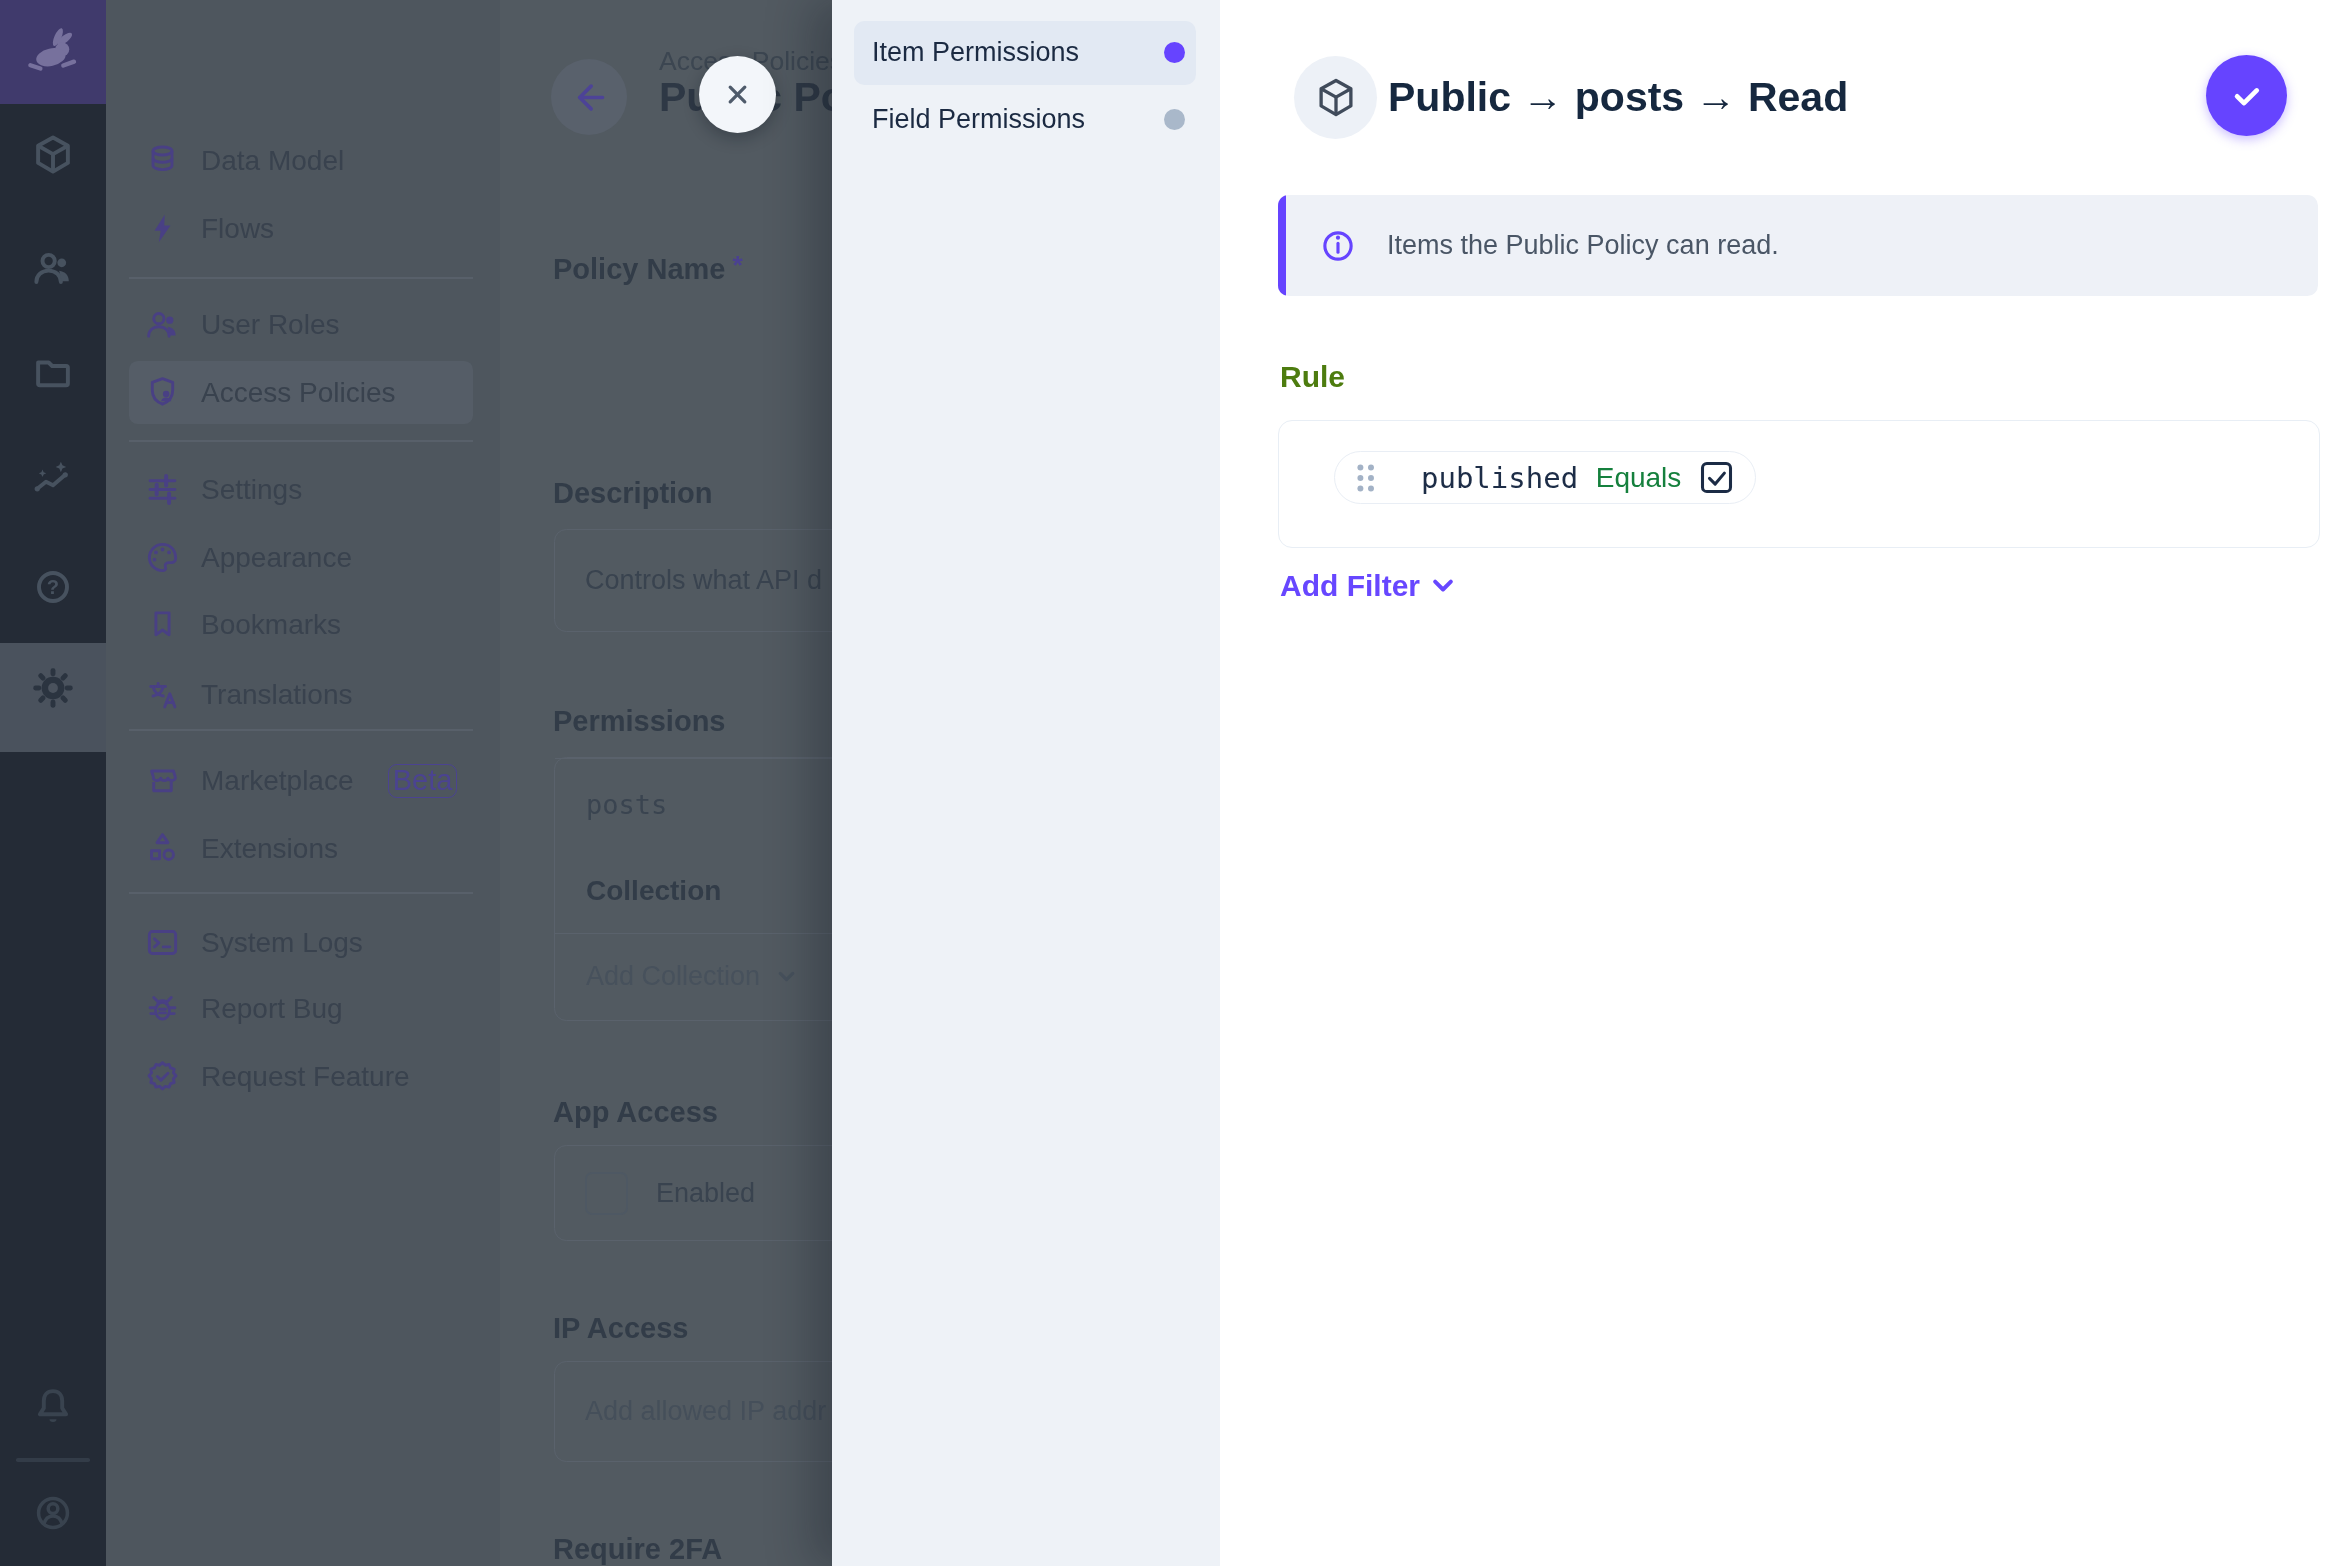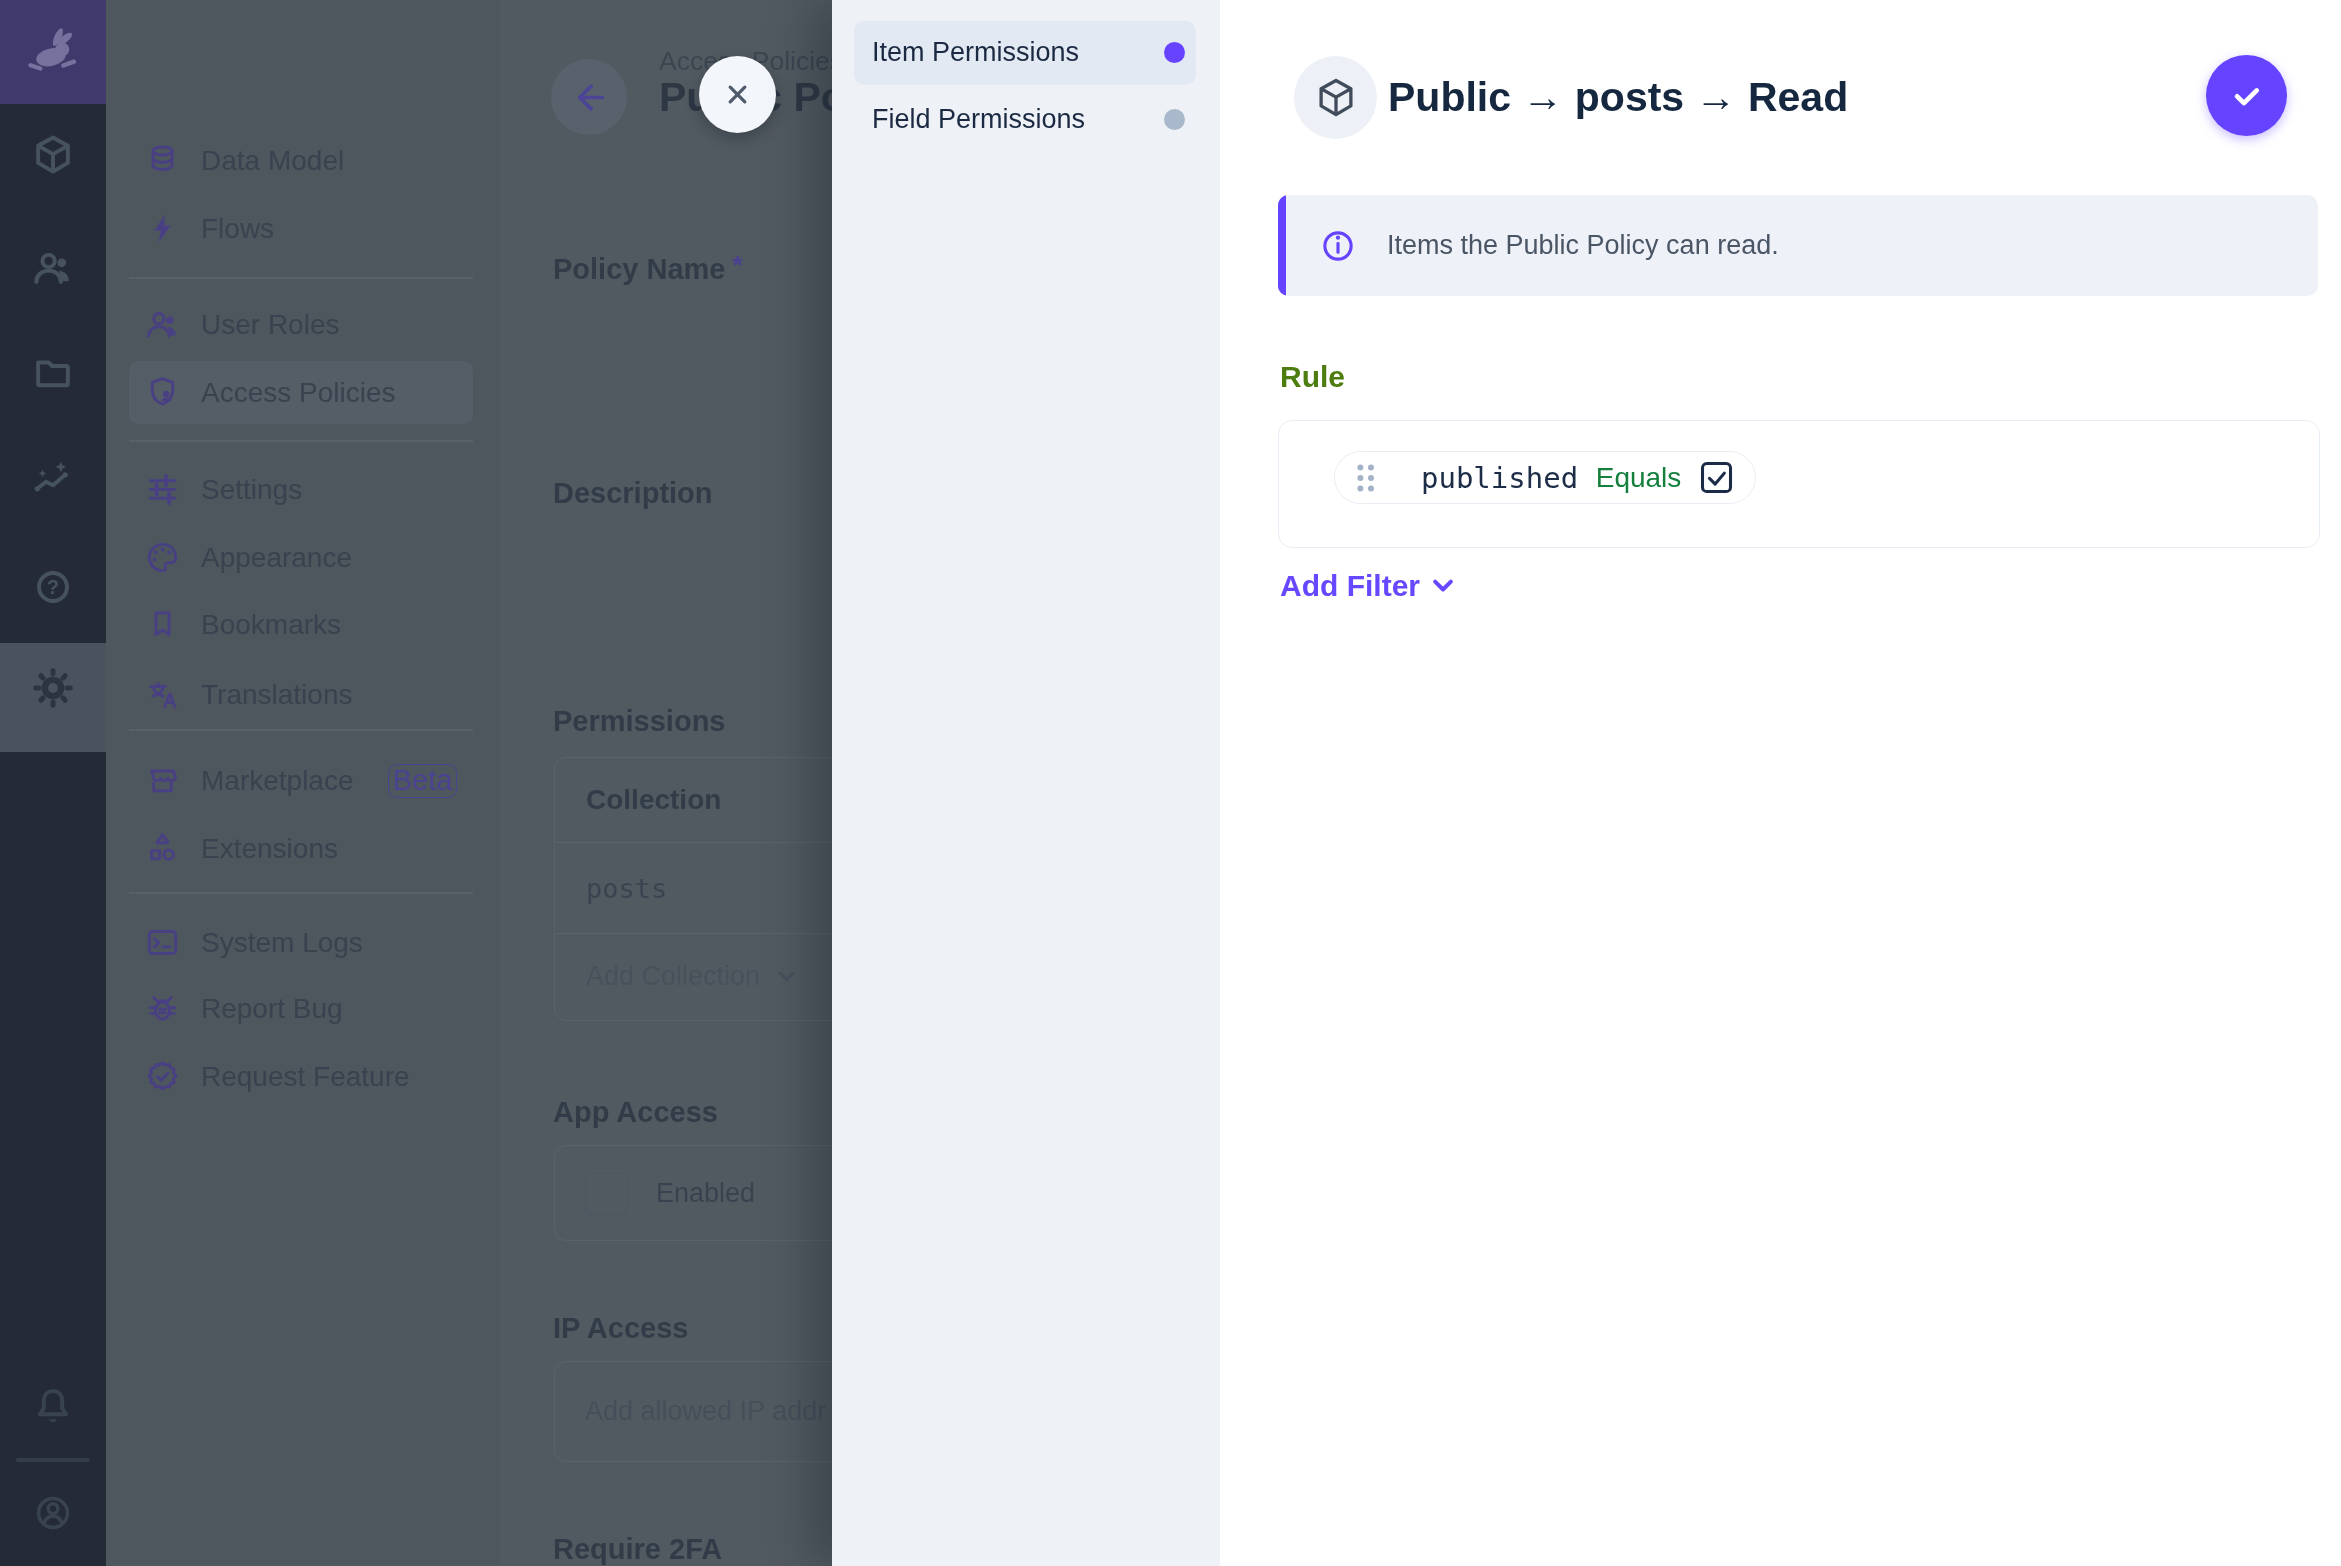--- a/index.html
+++ b/index.html
@@ -326,25 +326,28 @@
         <path d="M26 10 L12 24 L26 38"></path>
           <path d="M12 24 H40"></path>
       </svg>
     </div>
     <div class="crumb">Access Policies</div>
     <div class="pg-title">Public Po</div>
 
     <div class="f-lbl" style="top:250px"><span>Policy Name</span><span class="req">*</span></div>
 
     <div class="f-lbl" style="top:477px">Description</div>
+    <div class="box" style="top:529px;height:101px">
+      <div class="box-val">Controls what API d</div>
+    </div>
 
     <div class="f-lbl" style="top:705px">Permissions</div>
     <div class="box" style="top:757px;height:262px">
+      <div class="t-row t-sep mono" style="height:90px">posts</div>
       <div class="t-row" style="height:84px;font-weight:700;color:#323c48;font-size:28px">Collection</div>
-      <div class="t-row t-sep mono" style="height:90px">posts</div>
       <div class="t-row t-sep" style="height:85px;color:#47515c">
         <span>Add Collection</span>
         <svg width="25" height="25" viewBox="0 0 32 32" fill="none" stroke="#47515c" stroke-width="4" stroke-linecap="round" stroke-linejoin="round" style="margin-left:14px">
           <path d="M8 12 l8 8 l8 -8"></path>
         </svg>
       </div>
     </div>
 
     <div class="f-lbl" style="top:1096px">App Access</div>
     <div class="box" style="top:1145px;height:94px;display:flex;align-items:center;padding-left:30px">

